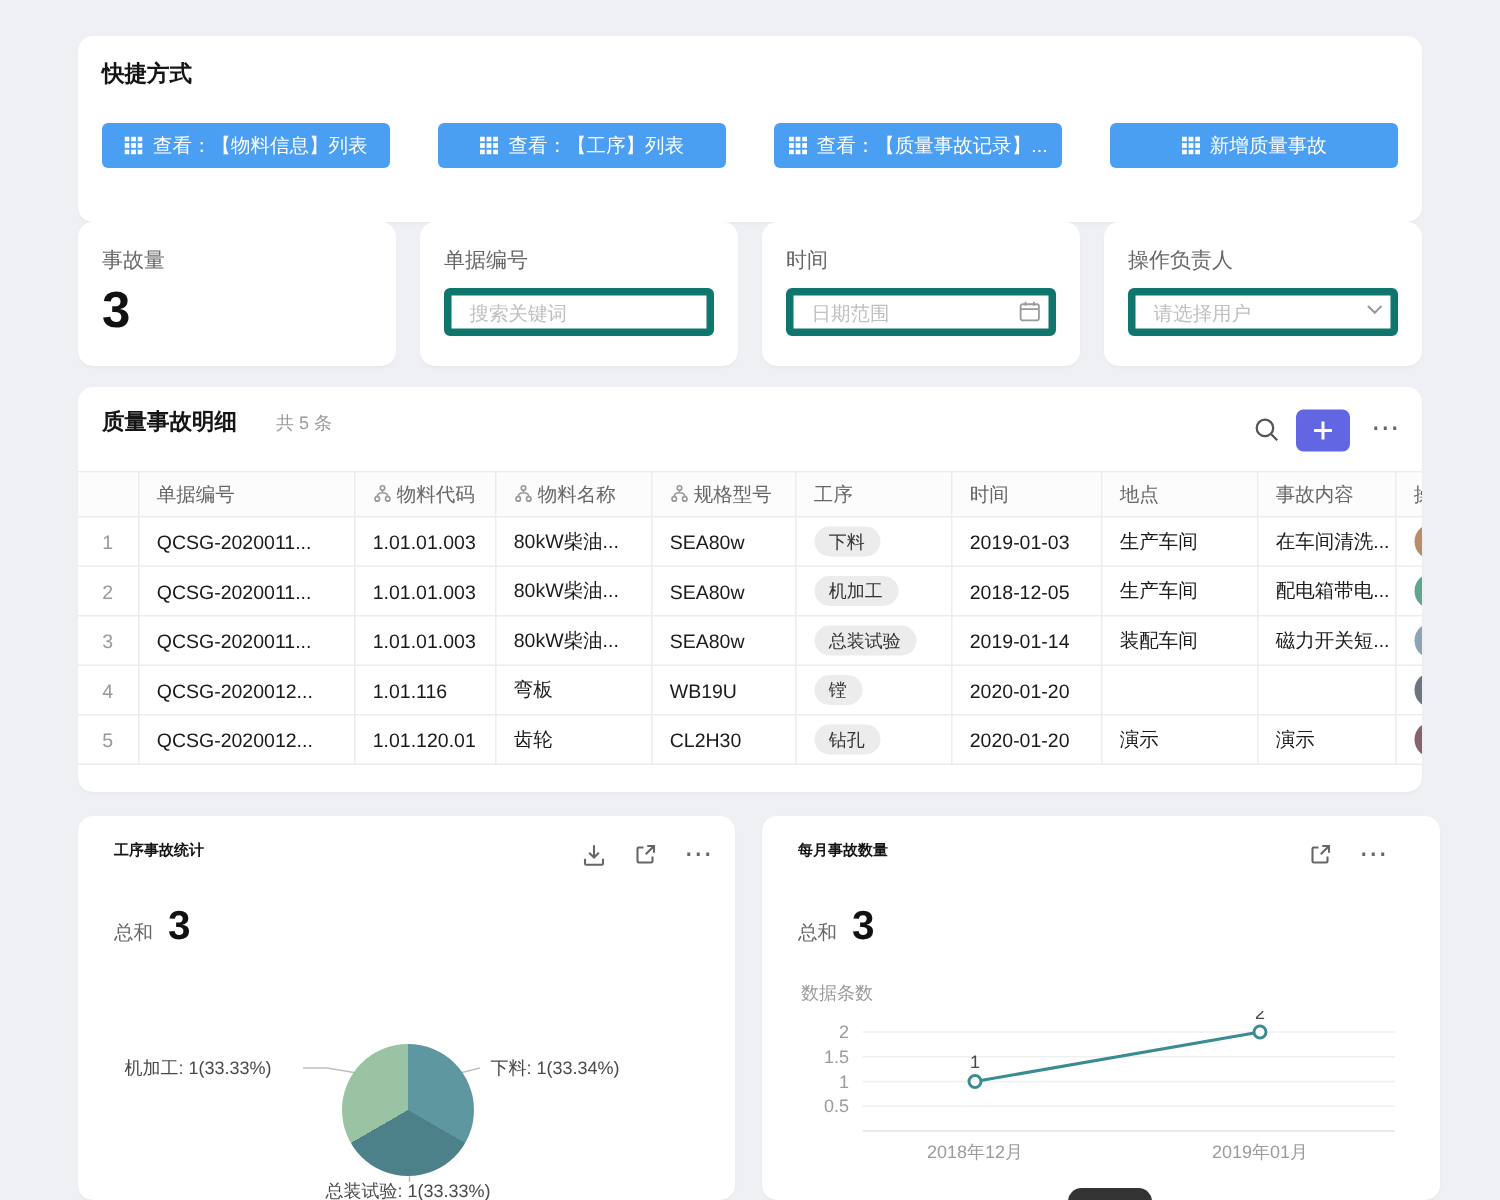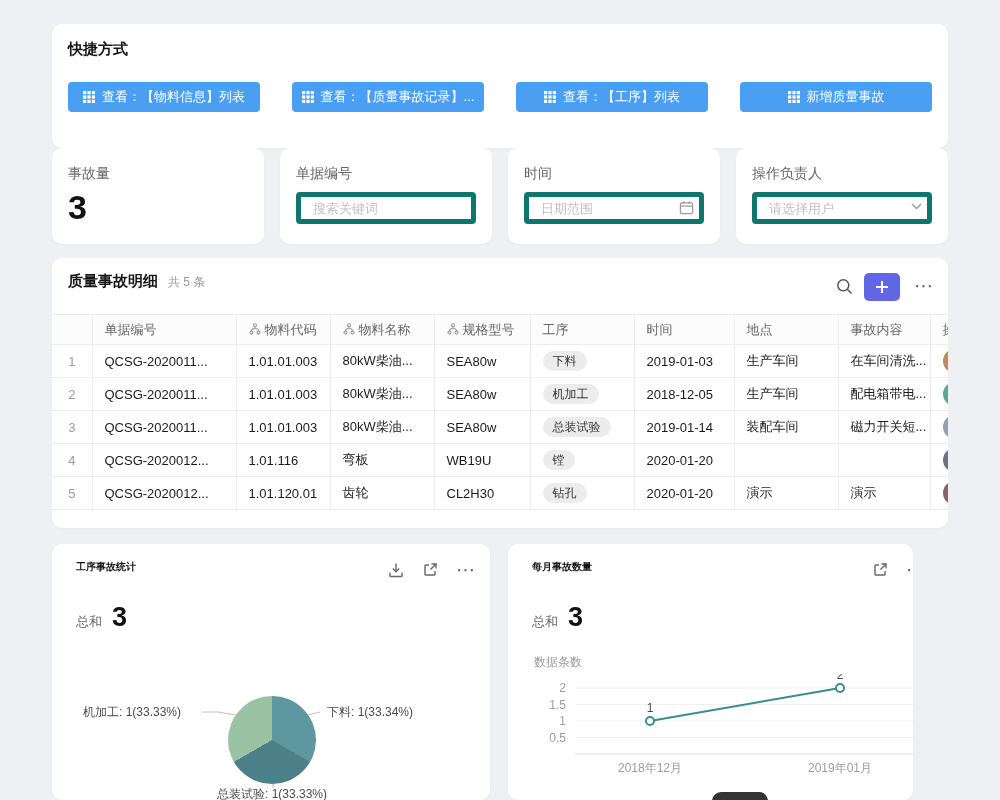--- a/index.html
+++ b/index.html
@@ -39,21 +39,21 @@
   .field-wrap { position:absolute; left:16px; top:44px; width:180px; height:32px; }
   .field-wrap input {
     width:100%; height:100%; border:5px solid #0f766e; border-radius:4px;
     padding:0 30px 0 12px; font-size:13px; font-family:inherit; color:#333; background:#fff; outline:none;
   }
   .field-wrap input::placeholder { color:#bfbfbf; }
   .field-icon { position:absolute; right:10px; top:8px; }
 
   
   #table-card { left:52px; top:258px; width:896px; height:270px; overflow:hidden; }
-  .table-head-row { position:absolute; left:16px; top:14px; display:flex; align-items:baseline; gap:10px; }
+  .table-head-row { position:absolute; left:16px; top:14px; display:flex; align-items:baseline; gap:26px; }
   .table-count { font-size:12px; color:#9a9a9a; font-weight:400; }
   .icon-btn { background:none; border:none; cursor:pointer; padding:2px; }
   #table-search { position:absolute; left:782px; top:18px; }
   #table-add {
     position:absolute; left:812px; top:15px; width:36px; height:28px;
     background:#6166e3; border:none; border-radius:5px; cursor:pointer;
     display:flex; align-items:center; justify-content:center;
   }
   #table-more { position:absolute; left:860px; top:16px; }
   .more-dots { font-size:19px; color:#666; letter-spacing:1px; line-height:1; }
@@ -62,21 +62,21 @@
   table { border-collapse:collapse; table-layout:fixed; width:940px; }
   th, td { border-right:1px solid #ececec; border-bottom:1px solid #ececec; font-size:13px; padding:0 0 0 12px; text-align:left; height:33px; overflow:hidden; white-space:nowrap; }
   thead th { border-top:1px solid #ececec; background:#fcfcfc; color:#666; font-weight:400; height:30px; }
   .col-index { text-align:center; padding:0; color:#9a9a9a; }
   .hicon { display:inline-block; vertical-align:-1px; margin-right:4px; }
   .tag { display:inline-block; background:#ececec; color:#333; border-radius:10px; padding:2px 10px; font-size:12px; line-height:16px; }
   .avatar { width:24px; height:24px; border-radius:50%; display:inline-block; vertical-align:middle; }
 
   
   #pie-card { left:52px; top:544px; width:438px; height:256px; overflow:hidden; }
-  #line-card { left:508px; top:544px; width:405px; height:256px; overflow:hidden; }
+  #line-card { left:508px; top:544px; width:452px; height:256px; overflow:hidden; }
   .chart-title { position:absolute; left:24px; top:16px; font-size:10px; font-weight:700; color:#151515; }
   .chart-icons { position:absolute; top:14px; display:flex; gap:14px; align-items:center; }
   #pie-card .chart-icons { left:334px; }
   #line-card .chart-icons { left:362px; }
   .total-row { position:absolute; left:24px; top:58px; display:flex; align-items:baseline; gap:10px; }
   .total-label { font-size:13px; color:#666; }
   .total-value { font-size:27px; font-weight:700; color:#111; }
 
   #pie-chart { position:absolute; left:176px; top:152px; width:88px; height:88px; border-radius:50%; }
   .pie-leaders { position:absolute; left:0; top:130px; }
@@ -118,37 +118,37 @@
             <rect x="4.4" y="0" width="3.2" height="3.2"></rect>
             <rect x="8.8" y="0" width="3.2" height="3.2"></rect>
             <rect x="0" y="4.4" width="3.2" height="3.2"></rect>
             <rect x="4.4" y="4.4" width="3.2" height="3.2"></rect>
             <rect x="8.8" y="4.4" width="3.2" height="3.2"></rect>
             <rect x="0" y="8.8" width="3.2" height="3.2"></rect>
             <rect x="4.4" y="8.8" width="3.2" height="3.2"></rect>
             <rect x="8.8" y="8.8" width="3.2" height="3.2"></rect>
           </svg>
         </span>
-      <span>查看：【质量事故记录】...</span>
+      <span>查看：【工序】列表</span>
     </button>
     <button class="shortcut-btn">
       <span>
           <svg width="12" height="12" viewBox="0 0 12 12" fill="#fff">
             <rect x="0" y="0" width="3.2" height="3.2"></rect>
             <rect x="4.4" y="0" width="3.2" height="3.2"></rect>
             <rect x="8.8" y="0" width="3.2" height="3.2"></rect>
             <rect x="0" y="4.4" width="3.2" height="3.2"></rect>
             <rect x="4.4" y="4.4" width="3.2" height="3.2"></rect>
             <rect x="8.8" y="4.4" width="3.2" height="3.2"></rect>
             <rect x="0" y="8.8" width="3.2" height="3.2"></rect>
             <rect x="4.4" y="8.8" width="3.2" height="3.2"></rect>
             <rect x="8.8" y="8.8" width="3.2" height="3.2"></rect>
           </svg>
         </span>
-      <span>查看：【工序】列表</span>
+      <span>查看：【质量事故记录】...</span>
     </button>
     <button class="shortcut-btn">
       <span>
           <svg width="12" height="12" viewBox="0 0 12 12" fill="#fff">
             <rect x="0" y="0" width="3.2" height="3.2"></rect>
             <rect x="4.4" y="0" width="3.2" height="3.2"></rect>
             <rect x="8.8" y="0" width="3.2" height="3.2"></rect>
             <rect x="0" y="4.4" width="3.2" height="3.2"></rect>
             <rect x="4.4" y="4.4" width="3.2" height="3.2"></rect>
             <rect x="8.8" y="4.4" width="3.2" height="3.2"></rect>

